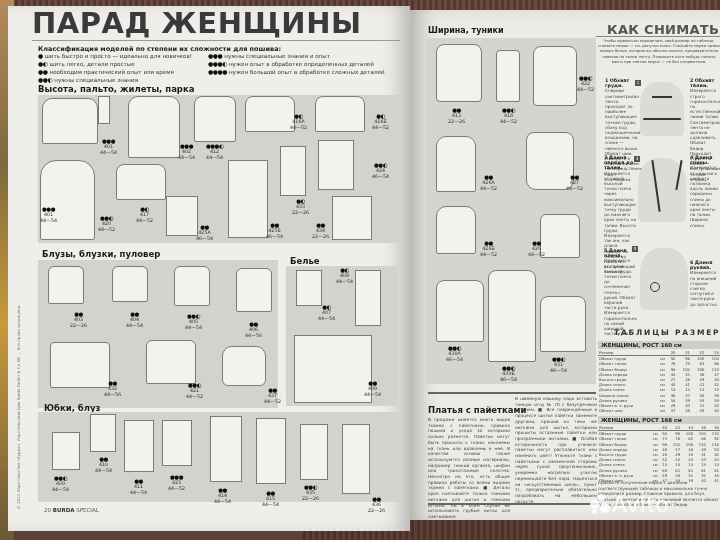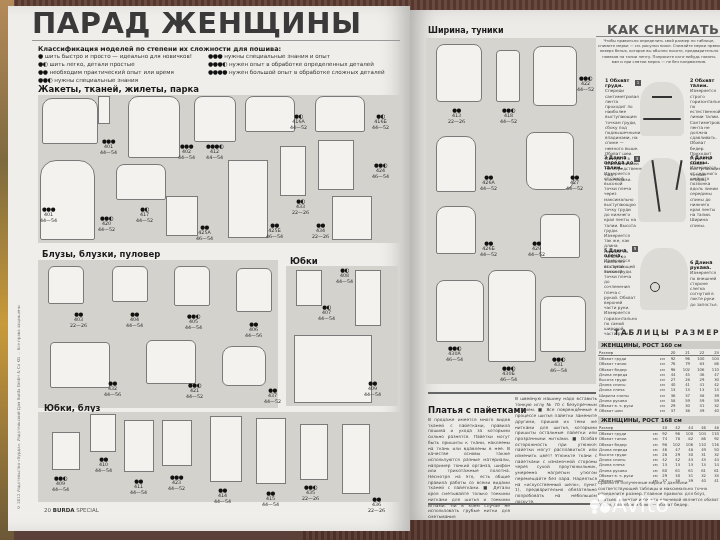--- a/index.html
+++ b/index.html
@@ -108,21 +108,21 @@
   <div><span class="dots">●◐</span><span>шить легко, детали простые</span></div>
   <div><span class="dots">●●</span><span>необходим практический опыт или время</span></div>
   <div><span class="dots">●●◐</span><span>нужны специальные знания</span></div>
 </div>
 <div class="legend-col r">
   <div><span class="dots">●●●</span><span>нужны специальные знания и опыт</span></div>
   <div><span class="dots">●●●◐</span><span>нужен опыт в обработке определенных деталей</span></div>
   <div><span class="dots">●●●●</span><span>нужен большой опыт в обработке сложных деталей</span></div>
 </div>
 
-<div class="sec-title" style="left:38px;top:84px;">Жакеты, тканей, жилеты, парка</div>
+<div class="sec-title" style="left:38px;top:84px;">Высота, пальто, жилеты, парка</div>
 <div class="panel" style="left:38px;top:95px;width:362px;height:148px;"></div>
 
 <div class="sketch" style="left:42px;top:98px;width:56px;height:46px;border-radius:10px 10px 2px 2px;"></div>
 <div class="sketch" style="left:98px;top:96px;width:12px;height:28px;"></div>
 <div class="sketch" style="left:128px;top:96px;width:52px;height:62px;border-radius:10px 10px 2px 2px;"></div>
 <div class="sketch" style="left:194px;top:96px;width:42px;height:46px;border-radius:8px 8px 2px 2px;"></div>
 <div class="sketch" style="left:245px;top:96px;width:50px;height:36px;border-radius:8px 8px 2px 2px;"></div>
 <div class="sketch" style="left:315px;top:96px;width:50px;height:36px;border-radius:8px 8px 2px 2px;"></div>
 <div class="sketch" style="left:40px;top:160px;width:55px;height:80px;border-radius:16px 16px 2px 2px;"></div>
 <div class="sketch" style="left:116px;top:164px;width:50px;height:36px;border-radius:8px 8px 2px 2px;"></div>
@@ -157,21 +157,21 @@
 <div class="sketch" style="left:222px;top:346px;width:44px;height:40px;border-radius:10px 10px 6px 6px;"></div>
 
 <div class="model" style="left:70px;top:311px;"><span class="dots">●●</span><span>403</span><br><span>22—26</span></div>
 <div class="model" style="left:126px;top:311px;"><span class="dots">●●</span><span>404</span><br><span>44—54</span></div>
 <div class="model" style="left:185px;top:313px;"><span class="dots">●●◐</span><span>405</span><br><span>44—54</span></div>
 <div class="model" style="left:245px;top:321px;"><span class="dots">●●</span><span>406</span><br><span>44—56</span></div>
 <div class="model" style="left:104px;top:380px;"><span class="dots">●●</span><span>432</span><br><span>44—56</span></div>
 <div class="model" style="left:186px;top:382px;"><span class="dots">●●◐</span><span>421</span><br><span>44—52</span></div>
 <div class="model" style="left:264px;top:387px;"><span class="dots">●●</span><span>437</span><br><span>44—52</span></div>
 
-<div class="sec-title" style="left:290px;top:256px;">Юбки</div>
+<div class="sec-title" style="left:290px;top:256px;">Белье</div>
 <div class="panel" style="left:286px;top:266px;width:112px;height:140px;"></div>
 <div class="sketch" style="left:296px;top:270px;width:26px;height:36px;"></div>
 <div class="sketch" style="left:355px;top:270px;width:26px;height:56px;"></div>
 <div class="sketch" style="left:294px;top:335px;width:78px;height:68px;"></div>
 <div class="model" style="left:336px;top:267px;"><span class="dots">●◐</span><span>408</span><br><span>44—54</span></div>
 <div class="model" style="left:318px;top:304px;"><span class="dots">●◐</span><span>407</span><br><span>44—54</span></div>
 <div class="model" style="left:364px;top:380px;"><span class="dots">●●</span><span>409</span><br><span>44—54</span></div>
 
 <div class="sec-title" style="left:44px;top:403px;">Юбки, блуз</div>
 <div class="panel" style="left:38px;top:412px;width:362px;height:90px;"></div>

